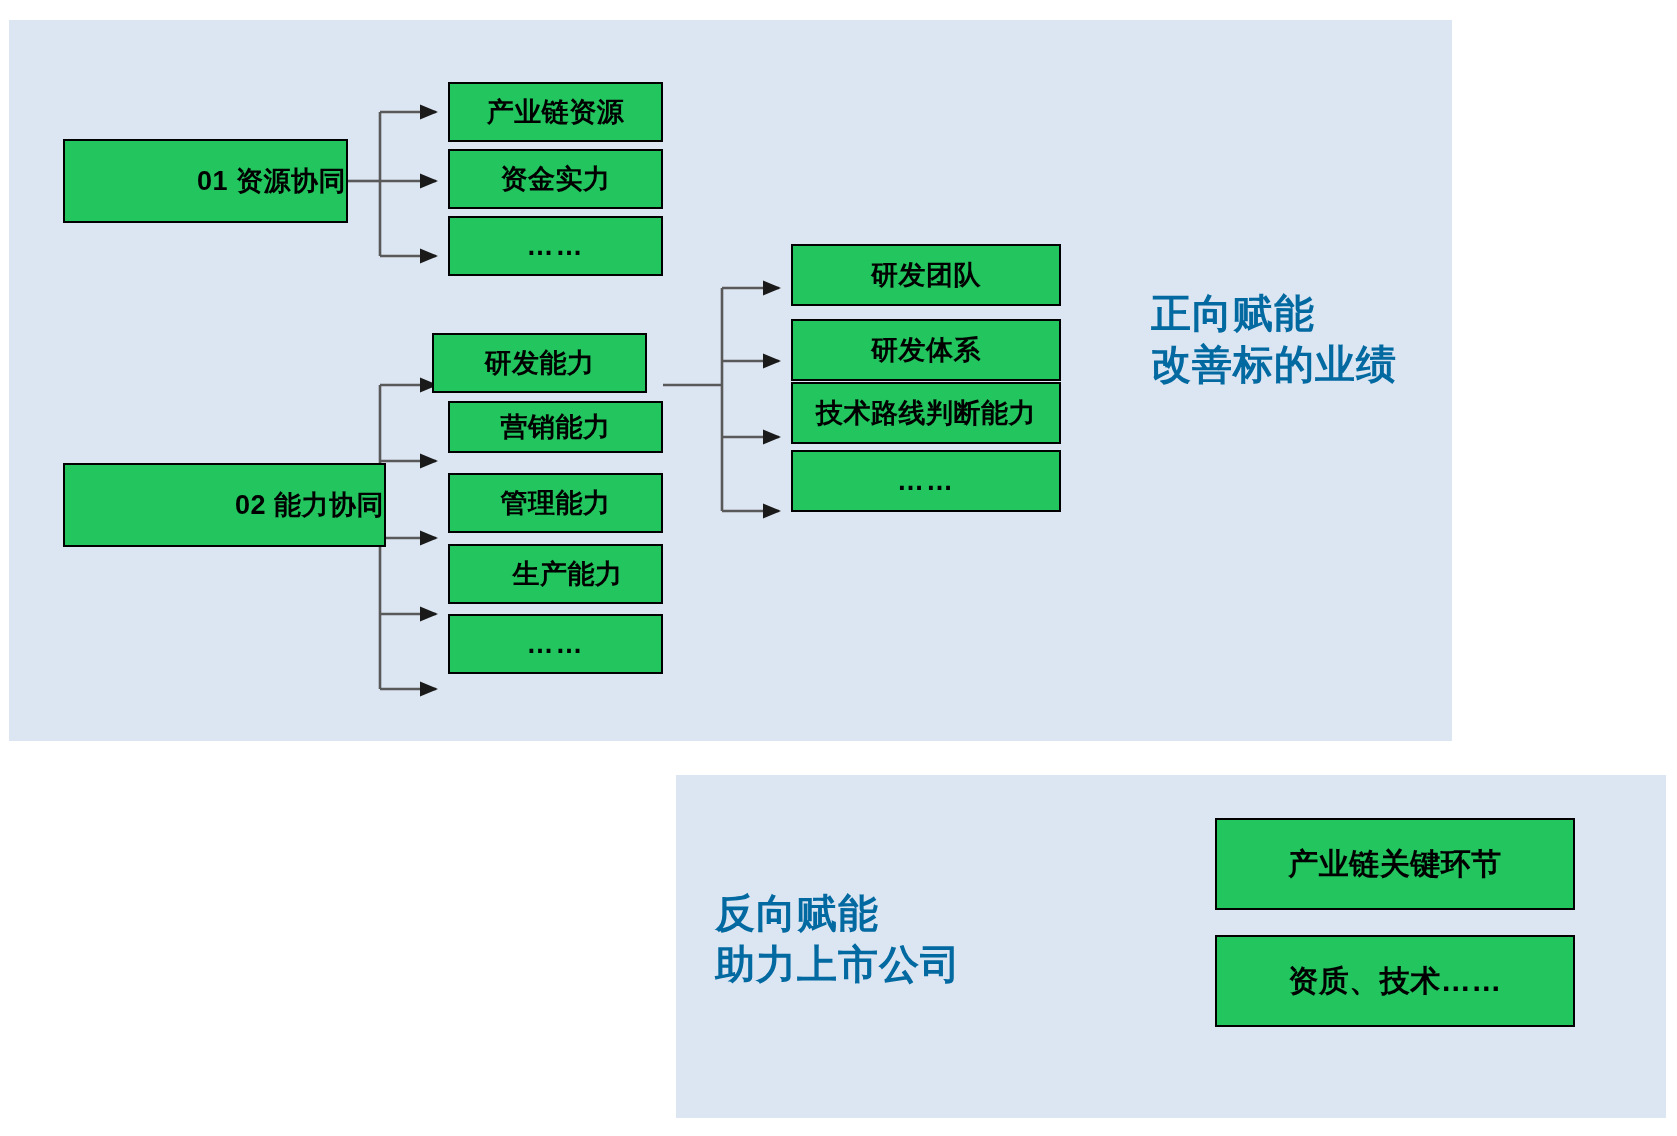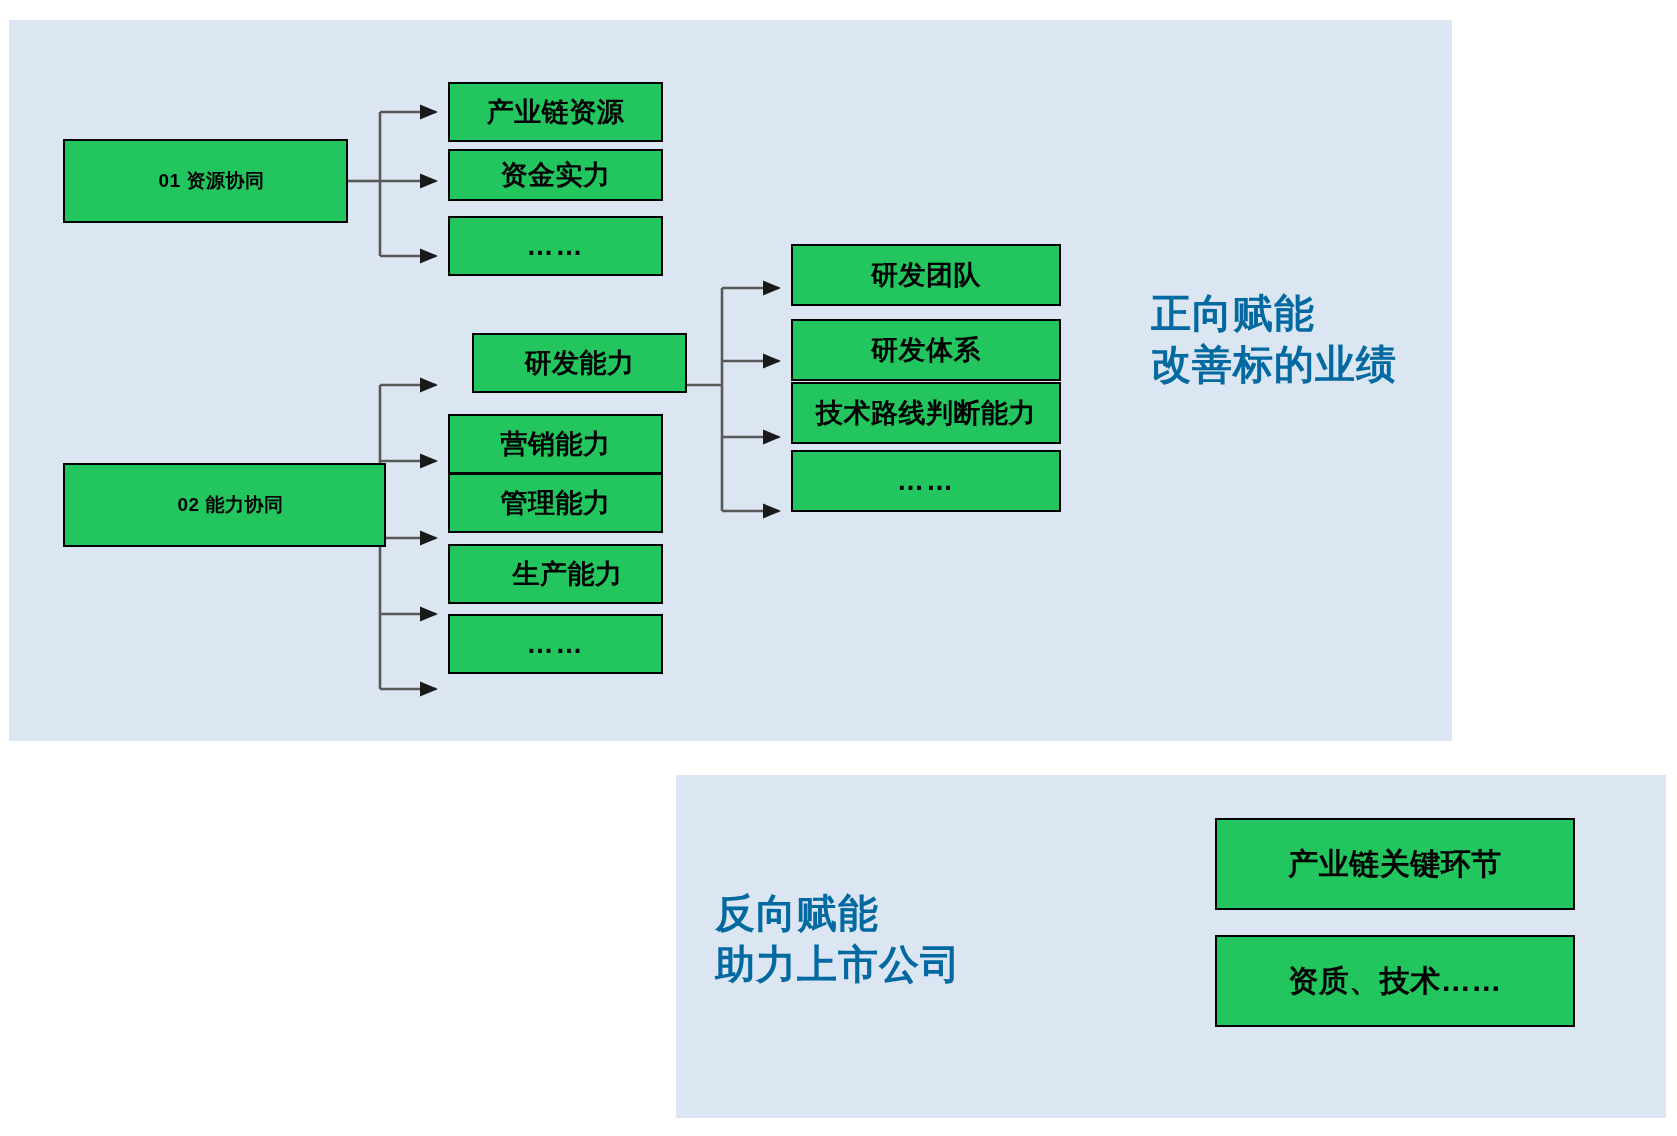--- a/index.html
+++ b/index.html
@@ -40,22 +40,22 @@
     box-sizing: border-box;
     display: flex;
     align-items: center;
     justify-content: center;
     font-weight: bold;
     color: #000000;
     letter-spacing: 0.5px;
     white-space: nowrap;
   }
   .node.lvl1 {
-    font-size: 19px;
-    justify-content: center;
+    font-size: 27px;
+    justify-content: flex-end;
     padding-left: 12px;
   }
   .node.lvl2 {
     font-size: 27px;
   }
   .node.lvl3 {
     font-size: 27px;
   }
   .node.bottom-node {
     font-size: 30px;
@@ -130,33 +130,33 @@
   </div>
 
   <div class="node lvl1" style="left:63px; top:463px; width:323px; height:84px;">
     <span>02 能力协同</span>
   </div>
 
   <div class="node lvl2" style="left:448px; top:82px; width:215px; height:60px;">
     <span>产业链资源</span>
   </div>
 
-  <div class="node lvl2" style="left:448px; top:149px; width:215px; height:52px;">
+  <div class="node lvl2" style="left:448px; top:149px; width:215px; height:60px;">
     <span>资金实力</span>
   </div>
 
   <div class="node lvl2 ellipsis" style="left:448px; top:216px; width:215px; height:60px;">
     <span>……</span>
   </div>
 
-  <div class="node lvl2" style="left:472px; top:333px; width:215px; height:60px;">
+  <div class="node lvl2" style="left:432px; top:333px; width:215px; height:60px;">
     <span>研发能力</span>
   </div>
 
-  <div class="node lvl2" style="left:448px; top:414px; width:215px; height:60px;">
+  <div class="node lvl2" style="left:448px; top:401px; width:215px; height:52px;">
     <span>营销能力</span>
   </div>
 
   <div class="node lvl2" style="left:448px; top:473px; width:215px; height:60px;">
     <span>管理能力</span>
   </div>
 
   <div class="node lvl2" style="left:448px; top:544px; width:215px; height:60px;padding-left:24px;">
     <span>生产能力</span>
   </div>

